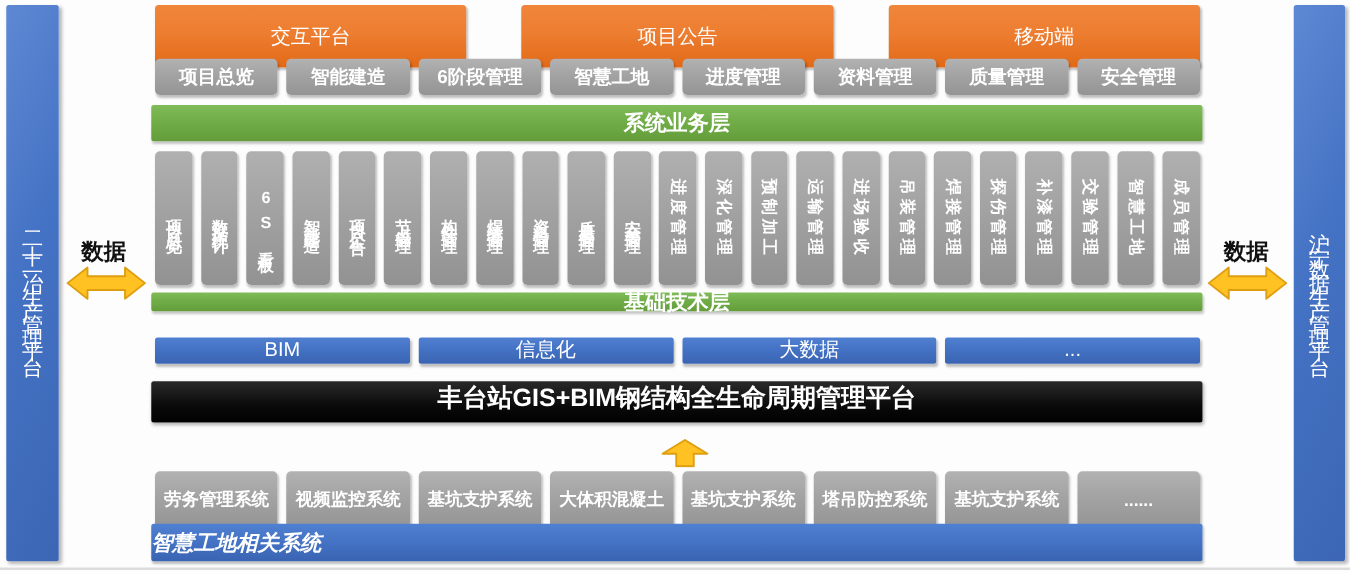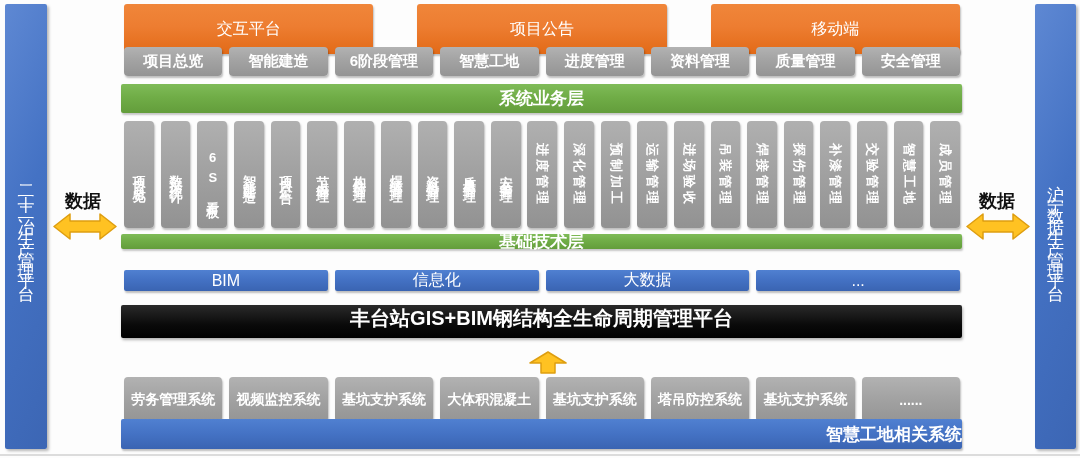--- a/index.html
+++ b/index.html
@@ -67,22 +67,23 @@
   }
   
   .up-arrow{left:529px;top:351px;width:38px;height:23px;}
   
   .row-site{left:124px;top:377px;width:836px;height:45px;}
   .site-box{font-size:14px;}
   .bottom-bar{
     left:121px;top:419px;width:841px;height:30px;border-radius:2px;
     background:linear-gradient(180deg,#5080d1 0%,#4472c4 50%,#3a64b2 100%);
     color:#fff;font-weight:bold;font-size:17px;
-    display:flex;align-items:center;justify-content:flex-end;
+    display:flex;align-items:center;justify-content:flex-start;
     box-shadow:1px 2px 2px rgba(0,0,0,.25);
+    font-style:italic;
   }
   .bottom-edge{left:0;top:454px;width:1080px;height:2px;background:#dcdcdc;}
 </style>
 </head>
 <body>
 
 <div class="abs side-bar" style="left:5px;">
   <span>二十二冶生产管理平台</span>
 </div>
 

